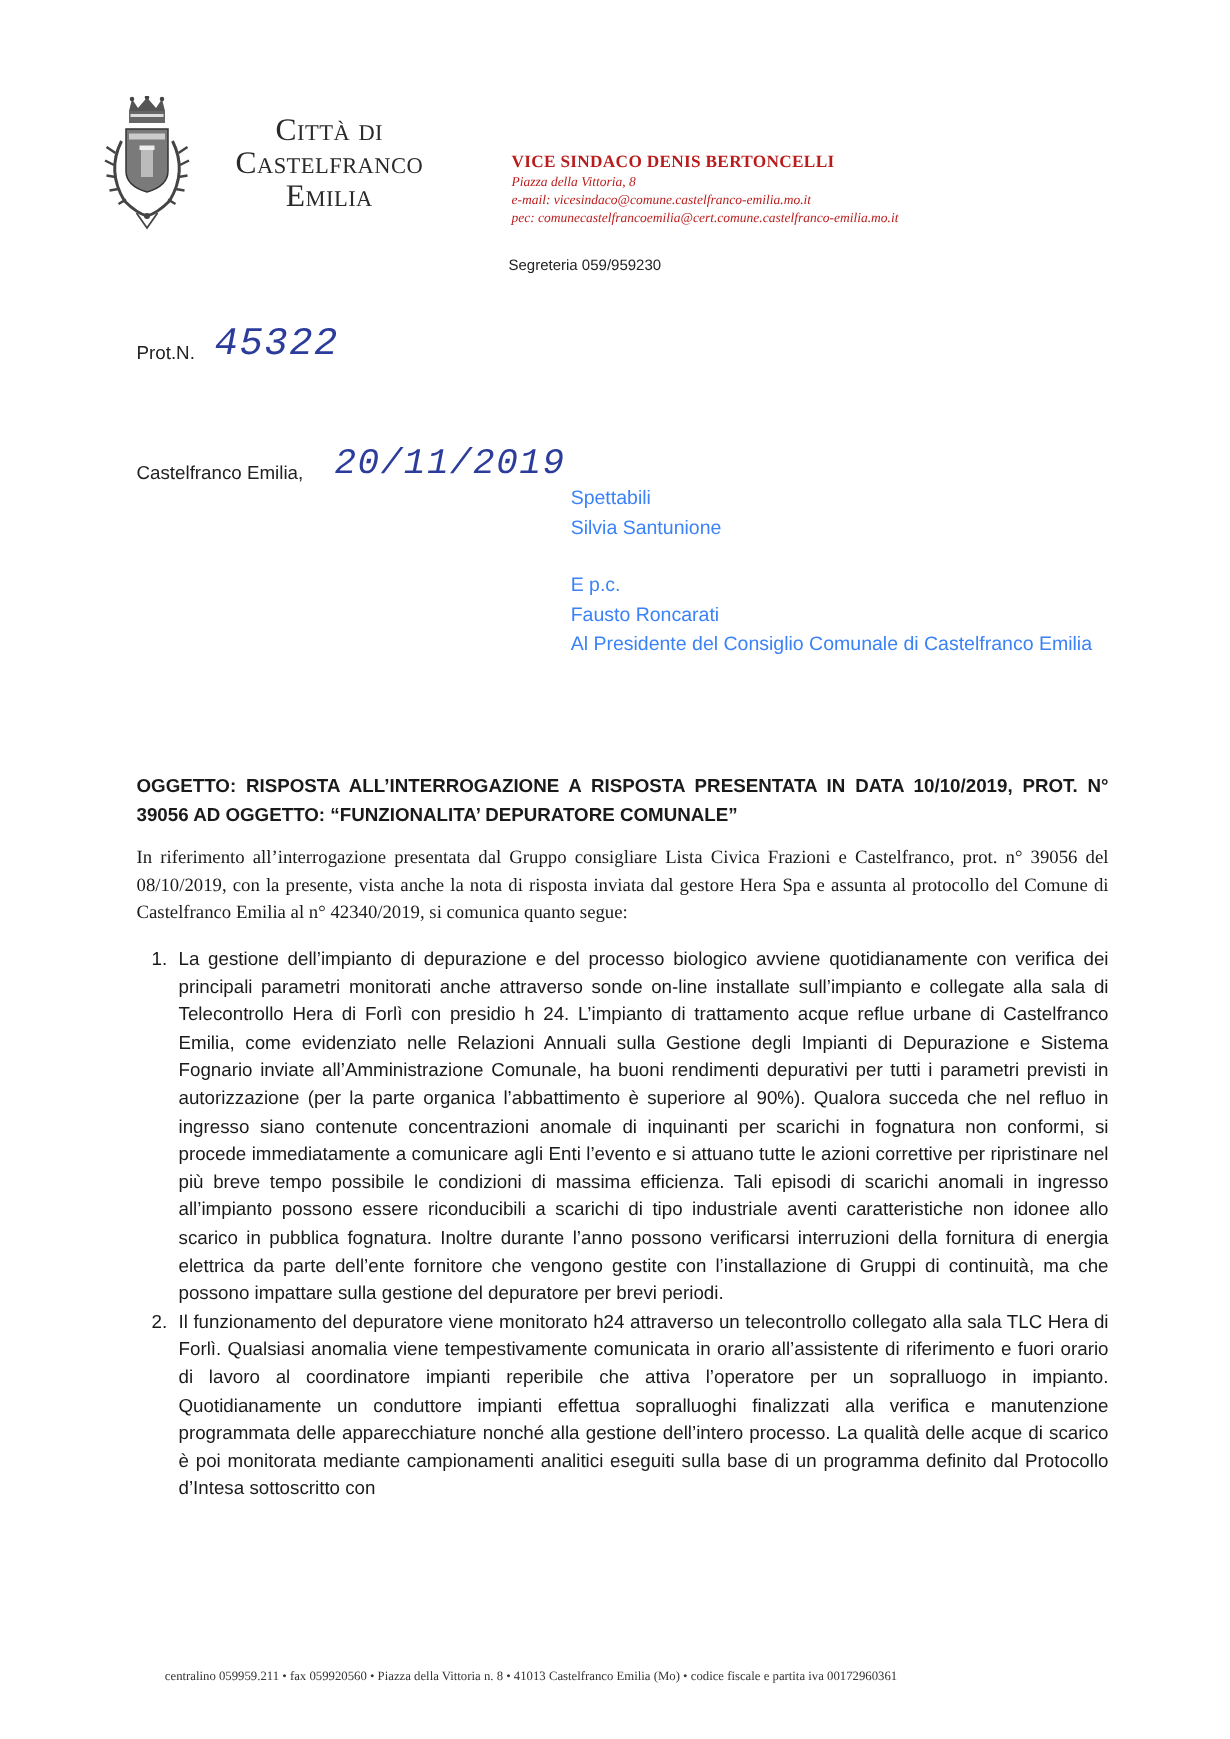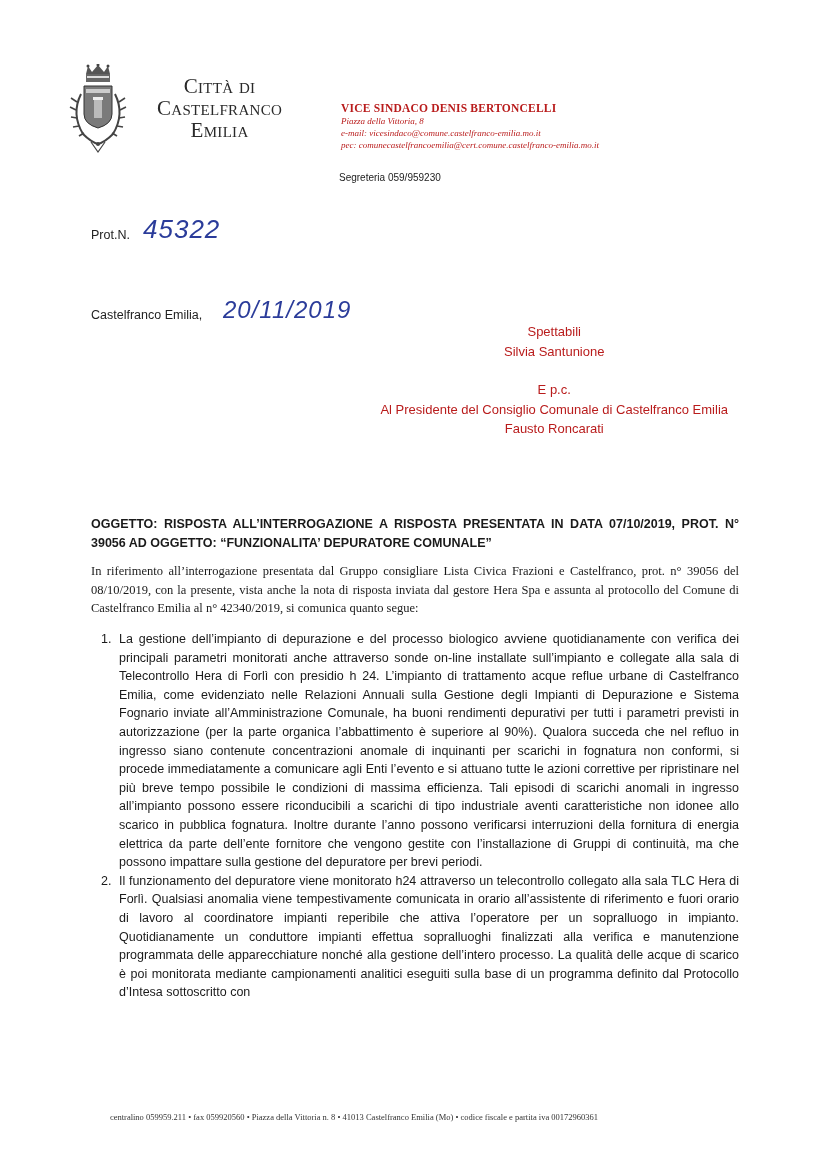--- a/index.html
+++ b/index.html
@@ -12,27 +12,27 @@
   .city-name div { white-space: nowrap; }
 
   .office { position: absolute; left: 341px; top: 62px; width: 410px; font-family: "Liberation Serif", serif; color: #b91c1c; margin-top: 40px; }
   .office .vice { font-size: 11.5px; font-weight: bold; line-height: 13px; letter-spacing: 0.2px; }
   .office .dept { font-size: 10.5px; font-weight: bold; line-height: 13px; }
   .office .it { font-size: 9px; font-style: italic; line-height: 12px; }
   .segreteria { position: absolute; left: 339px; top: 172px; font-family: "Liberation Sans", sans-serif; font-size: 10px; color: #222; }
 
   
   .prot { position: absolute; left: 91px; top: 228px; font-family: "Liberation Sans", sans-serif; font-size: 12.5px; color: #222; }
-  .hand { font-family: Liberation Sans, sans-serif; color: #2b3c9a; font-style: italic; font-weight: 300; letter-spacing: 1px; }
+  .hand { font-family: Liberation Mono, monospace; color: #2b3c9a; font-style: italic; font-weight: 300; letter-spacing: 1px; }
   .prot .hand { position: absolute; left: 52px; top: -14px; font-size: 26px; white-space: nowrap; }
   .date-line { position: absolute; left: 91px; top: 308px; font-family: "Liberation Sans", sans-serif; font-size: 12.5px; color: #222; white-space: nowrap; text-align: center; }
   .date-line .hand { position: absolute; left: 132px; top: -12px; font-size: 24px; white-space: nowrap; }
 
   
-  .recipients { position: absolute; right: 92px; top: 322px; text-align: center; font-family: "Liberation Sans", sans-serif; font-size: 13px; line-height: 19.5px; color: #b91c1c; }
+  .recipients { position: absolute; right: 92px; top: 322px; text-align: left; font-family: "Liberation Sans", sans-serif; font-size: 13px; line-height: 19.5px; color: #3b82f6; }
   .recipients .gap { height: 19px; }
 
   
   .subject { position: absolute; left: 91px; top: 515px; width: 648px; font-family: "Liberation Sans", sans-serif; font-size: 12.5px; font-weight: bold; line-height: 19px; text-align: justify; color: #1a1a1a; }
 
   .intro { position: absolute; left: 91px; top: 562px; width: 648px; font-family: Liberation Serif, serif; font-size: 12.5px; line-height: 18.5px; text-align: justify; color: #1a1a1a; }
 
   .list { position: absolute; left: 91px; top: 630px; width: 648px; font-family: "Liberation Sans", sans-serif; font-size: 12.5px; line-height: 18.6px; color: #1a1a1a; }
   .li { position: relative; padding-left: 28px; text-align: justify; }
   .li .num { position: absolute; left: 10px; top: 0; }
@@ -100,25 +100,25 @@
   <div class="date-line">
     <span>Castelfranco Emilia,</span>
     <span class="hand">20/11/2019</span>
   </div>
 
   <div class="recipients">
     <div>Spettabili</div>
     <div>Silvia Santunione</div>
     <div class="gap"></div>
     <div>E p.c.</div>
+    <div>Fausto Roncarati</div>
     <div>Al Presidente del Consiglio Comunale di Castelfranco Emilia</div>
-    <div>Fausto Roncarati</div>
   </div>
 
-  <div class="subject">OGGETTO: RISPOSTA ALL’INTERROGAZIONE A RISPOSTA PRESENTATA IN DATA 07/10/2019, PROT. N° 39056 AD OGGETTO: “FUNZIONALITA’ DEPURATORE COMUNALE”</div>
+  <div class="subject">OGGETTO: RISPOSTA ALL’INTERROGAZIONE A RISPOSTA PRESENTATA IN DATA 10/10/2019, PROT. N° 39056 AD OGGETTO: “FUNZIONALITA’ DEPURATORE COMUNALE”</div>
 
   <div class="intro">In riferimento all’interrogazione presentata dal Gruppo consigliare Lista Civica Frazioni e Castelfranco, prot. n° 39056 del 08/10/2019, con la presente, vista anche la nota di risposta inviata dal gestore Hera Spa e assunta al protocollo del Comune di Castelfranco Emilia al n° 42340/2019, si comunica quanto segue:</div>
 
   <div class="list">
     <div class="li">
       <span class="num">1.</span>
       <span>La gestione dell’impianto di depurazione e del processo biologico avviene quotidianamente con verifica dei principali parametri monitorati anche attraverso sonde on-line installate sull’impianto e collegate alla sala di Telecontrollo Hera di Forlì con presidio h 24. L’impianto di trattamento acque reflue urbane di Castelfranco Emilia, come evidenziato nelle Relazioni Annuali sulla Gestione degli Impianti di Depurazione e Sistema Fognario inviate all’Amministrazione Comunale, ha buoni rendimenti depurativi per tutti i parametri previsti in autorizzazione (per la parte organica l’abbattimento è superiore al 90%). Qualora succeda che nel refluo in ingresso siano contenute concentrazioni anomale di inquinanti per scarichi in fognatura non conformi, si procede immediatamente a comunicare agli Enti l’evento e si attuano tutte le azioni correttive per ripristinare nel più breve tempo possibile le condizioni di massima efficienza. Tali episodi di scarichi anomali in ingresso all’impianto possono essere riconducibili a scarichi di tipo industriale aventi caratteristiche non idonee allo scarico in pubblica fognatura. Inoltre durante l’anno possono verificarsi interruzioni della fornitura di energia elettrica da parte dell’ente fornitore che vengono gestite con l’installazione di Gruppi di continuità, ma che possono impattare sulla gestione del depuratore per brevi periodi.</span>
     </div>
     <div class="li">
       <span class="num">2.</span>

